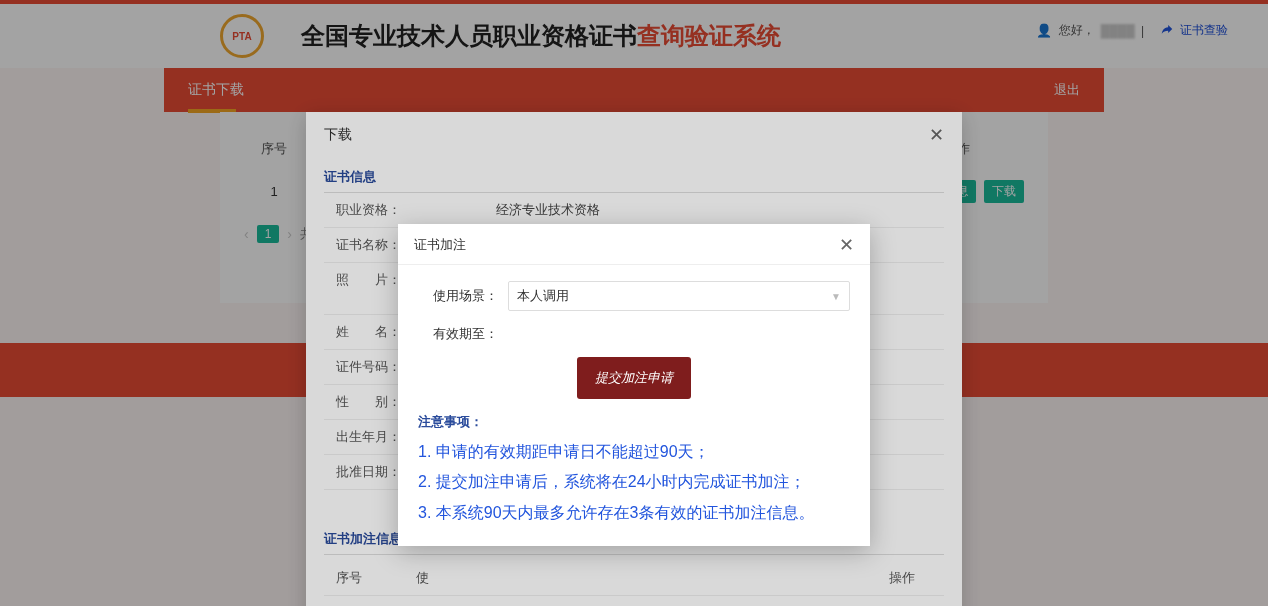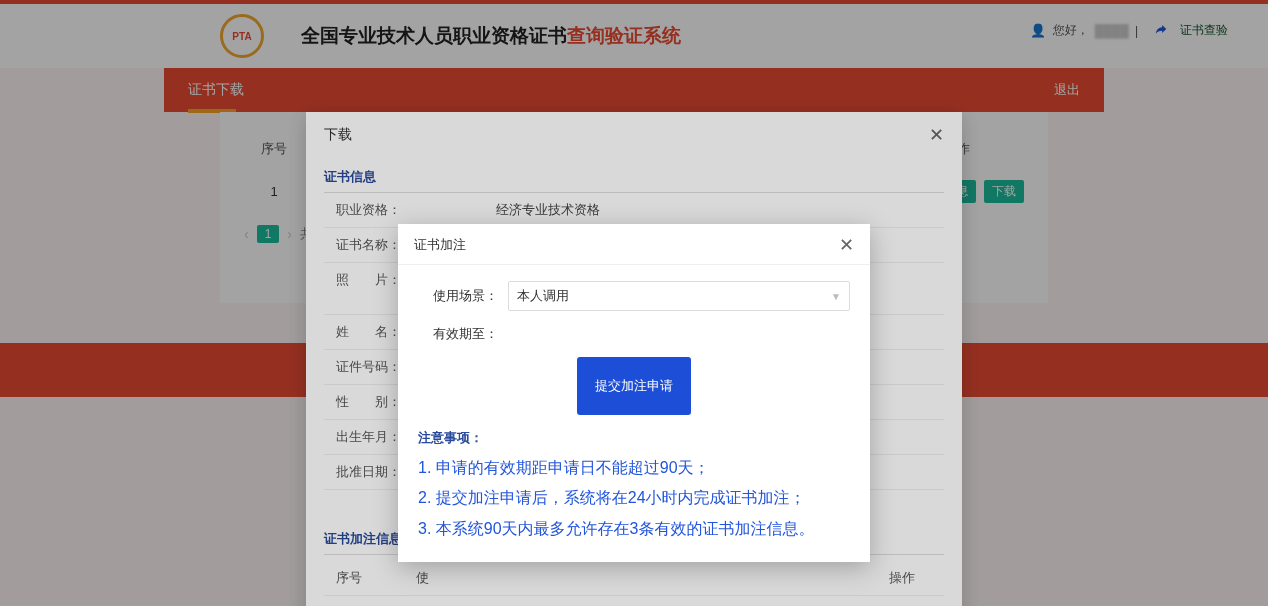--- a/index.html
+++ b/index.html
@@ -1,25 +1,25 @@
 <!DOCTYPE html>
 <html><head>
 <meta charset="utf-8">
 <style>
 * { margin: 0; padding: 0; box-sizing: border-box; }
 body { font-family: "Microsoft YaHei", Arial, sans-serif; font-size: 13px; background: #fdf6f5; color: #333; }
 .top-bar { height: 4px; background: #e94b35; }
 .header { background: #fff; padding: 10px 0; position: relative; }
 .header-inner { width: 828px; margin: 0 auto; display: flex; align-items: center; gap: 32px; }
 .logo { width: 44px; height: 44px; border: 3px solid #f0a830; border-radius: 50%; display: flex; align-items: center; justify-content: center; font-size: 10px; color: #e94b35; font-weight: bold; margin-right: 5px; }
-.title-main { font-size: 19px; font-weight: bold; color: #222; }
+.title-main { font-size: 24px; font-weight: bold; color: #222; }
 .title-accent { color: #e94b35; }
 .user-area { position: absolute; right: 40px; top: 18px; font-size: 12px; color: #555; display: flex; align-items: center; gap: 6px; }
 .user-icon { font-size: 13px; }
-.verify-link { color: #14532d; margin-left: 10px; display: inline-flex; align-items: center; gap: 12px; cursor: pointer; }
+.verify-link { color: #1d4ed8; margin-left: 10px; display: inline-flex; align-items: center; gap: 6px; cursor: pointer; }
 .share-icon svg { width: 14px; height: 14px; fill: #2255dd; }
 .nav-bar { width: 940px; margin: 0 auto; background: #e94b35; height: 44px; display: flex; align-items: center; justify-content: space-between; padding: 0 24px; color: #fff; }
 .nav-tab { font-size: 14px; font-weight: 500; position: relative; }
 .nav-tab::after { content: ""; position: absolute; left: 0; bottom: -14px; width: 48px; height: 4px; background: #f5a623; }
 .nav-exit { font-size: 13px; cursor: pointer; }
 .main-panel { width: 828px; margin: 0 auto; background: #fff; padding: 18px 24px 60px; position: relative; }
 .table-header { display: flex; padding: 10px 0; color: #555; font-size: 13px; }
 .col-no { width: 60px; text-align: center; }
 .col-op { margin-left: auto; width: 80px; }
 .row { display: flex; align-items: center; padding: 12px 0; }
@@ -47,21 +47,21 @@
 .dim { position: fixed; inset: 0; background: rgba(0,0,0,0.15); z-index: 15; }
 .modal-front { position: fixed; top: 224px; left: 50%; transform: translateX(-50%); width: 472px; background: #fff; box-shadow: 0 6px 24px rgba(0,0,0,0.25); z-index: 20; }
 .mf-head { padding: 12px 16px 10px; display: flex; justify-content: space-between; align-items: center; border-bottom: 1px solid #eee; }
 .mf-body { padding: 16px 20px 18px; }
 .form-row { display: flex; align-items: center; margin-bottom: 14px; }
 .form-label { width: 80px; text-align: right; font-size: 13px; color: #333; margin-right: 10px; }
 .select-box { flex: 1; height: 30px; border: 1px solid #ddd; border-radius: 2px; display: flex; align-items: center; justify-content: space-between; padding: 0 8px; font-size: 13px; color: #333; cursor: pointer; }
 .chev { color: #bbb; font-size: 10px; }
 .date-input { width: 130px; height: 30px; border: 1px solid #ddd; border-radius: 2px; padding: 0 8px; font-size: 13px; color: #333; outline: none; }
 .submit-row { text-align: center; margin: 6px 0 14px; }
-.submit-btn { background: #1d4ed8; color: #fff; border: none; padding: 20px 18px; font-size: 13px; border-radius: 3px; cursor: pointer; }
+.submit-btn { background: #7f1d1d; color: #fff; border: none; padding: 12px 18px; font-size: 13px; border-radius: 3px; cursor: pointer; font-style: italic; }
 .notice-title { color: #2a4b9b; font-size: 13px; font-weight: bold; margin-bottom: 6px; }
 .notice-line { color: #2255dd; font-size: 16px; line-height: 1.9; }
 
 .blurname { color:#ccc; filter: blur(1px); }
 </style>
 </head>
 <body>
 
 <div class="top-bar"></div>
 

